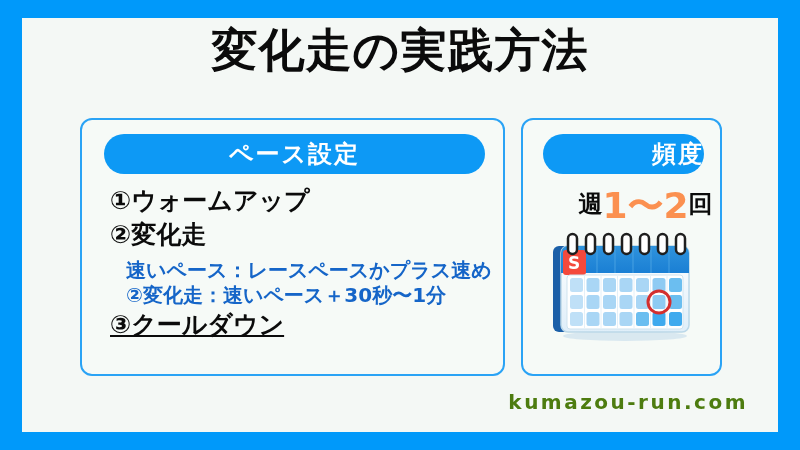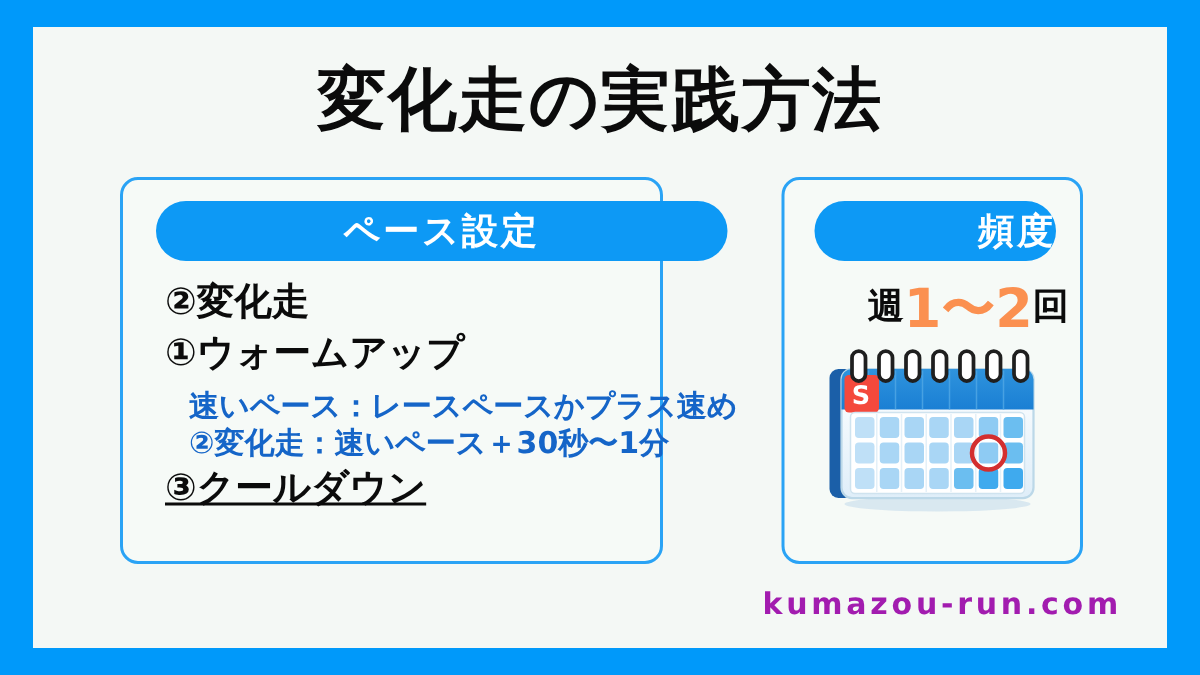--- a/index.html
+++ b/index.html
@@ -29,21 +29,21 @@
     top: 18px;
     width: 756px;
     height: 414px;
     background: #f4f8f5;
   }
 
   
   .title {
     position: absolute;
     left: 0;
-    top: 22px;
+    top: 6px;
     width: 756px;
     text-align: center;
     font-size: 46px;
     line-height: 52px;
     font-weight: 900;
     color: #0b0b0b;
     letter-spacing: 1px;
     white-space: nowrap;
   }
 
@@ -51,21 +51,21 @@
   .panel {
     position: absolute;
     background: #f6faf7;
     border: 2px solid #2aa3f5;
     border-radius: 12px;
     box-sizing: border-box;
   }
   .panel-left {
     left: 58px;
     top: 100px;
-    width: 362px;
+    width: 425px;
     height: 258px;
   }
   .panel-right {
     left: 499px;
     top: 100px;
     width: 201px;
     height: 258px;
   }
 
   
@@ -166,40 +166,40 @@
     height: 112px;
   }
 
   
   .site-url {
     position: absolute;
     right: 30px;
     bottom: 18px;
     font-size: 20px;
     font-weight: 700;
-    color: #a21caf;
+    color: #4d7c0f;
     letter-spacing: 2.5px;
     white-space: nowrap;
   }
 </style>
 </head>
 <body>
 
 <div class="frame">
   <div class="canvas">
 
     <div class="title">変化走の実践方法</div>
 
     <div class="panel panel-left">
 
       <div class="pill pill-left">ペース設定</div>
 
       <div class="steps">
+        <div class="step">①ウォームアップ</div>
         <div class="step">②変化走</div>
-        <div class="step">①ウォームアップ</div>
 
         <div class="substeps">
           <div class="substep">速いペース：レースペースかプラス速め</div>
           <div class="substep">②変化走：速いペース＋30秒〜1分</div>
         </div>
 
         <div class="step step-cool">③クールダウン</div>
       </div>
     </div>
 

